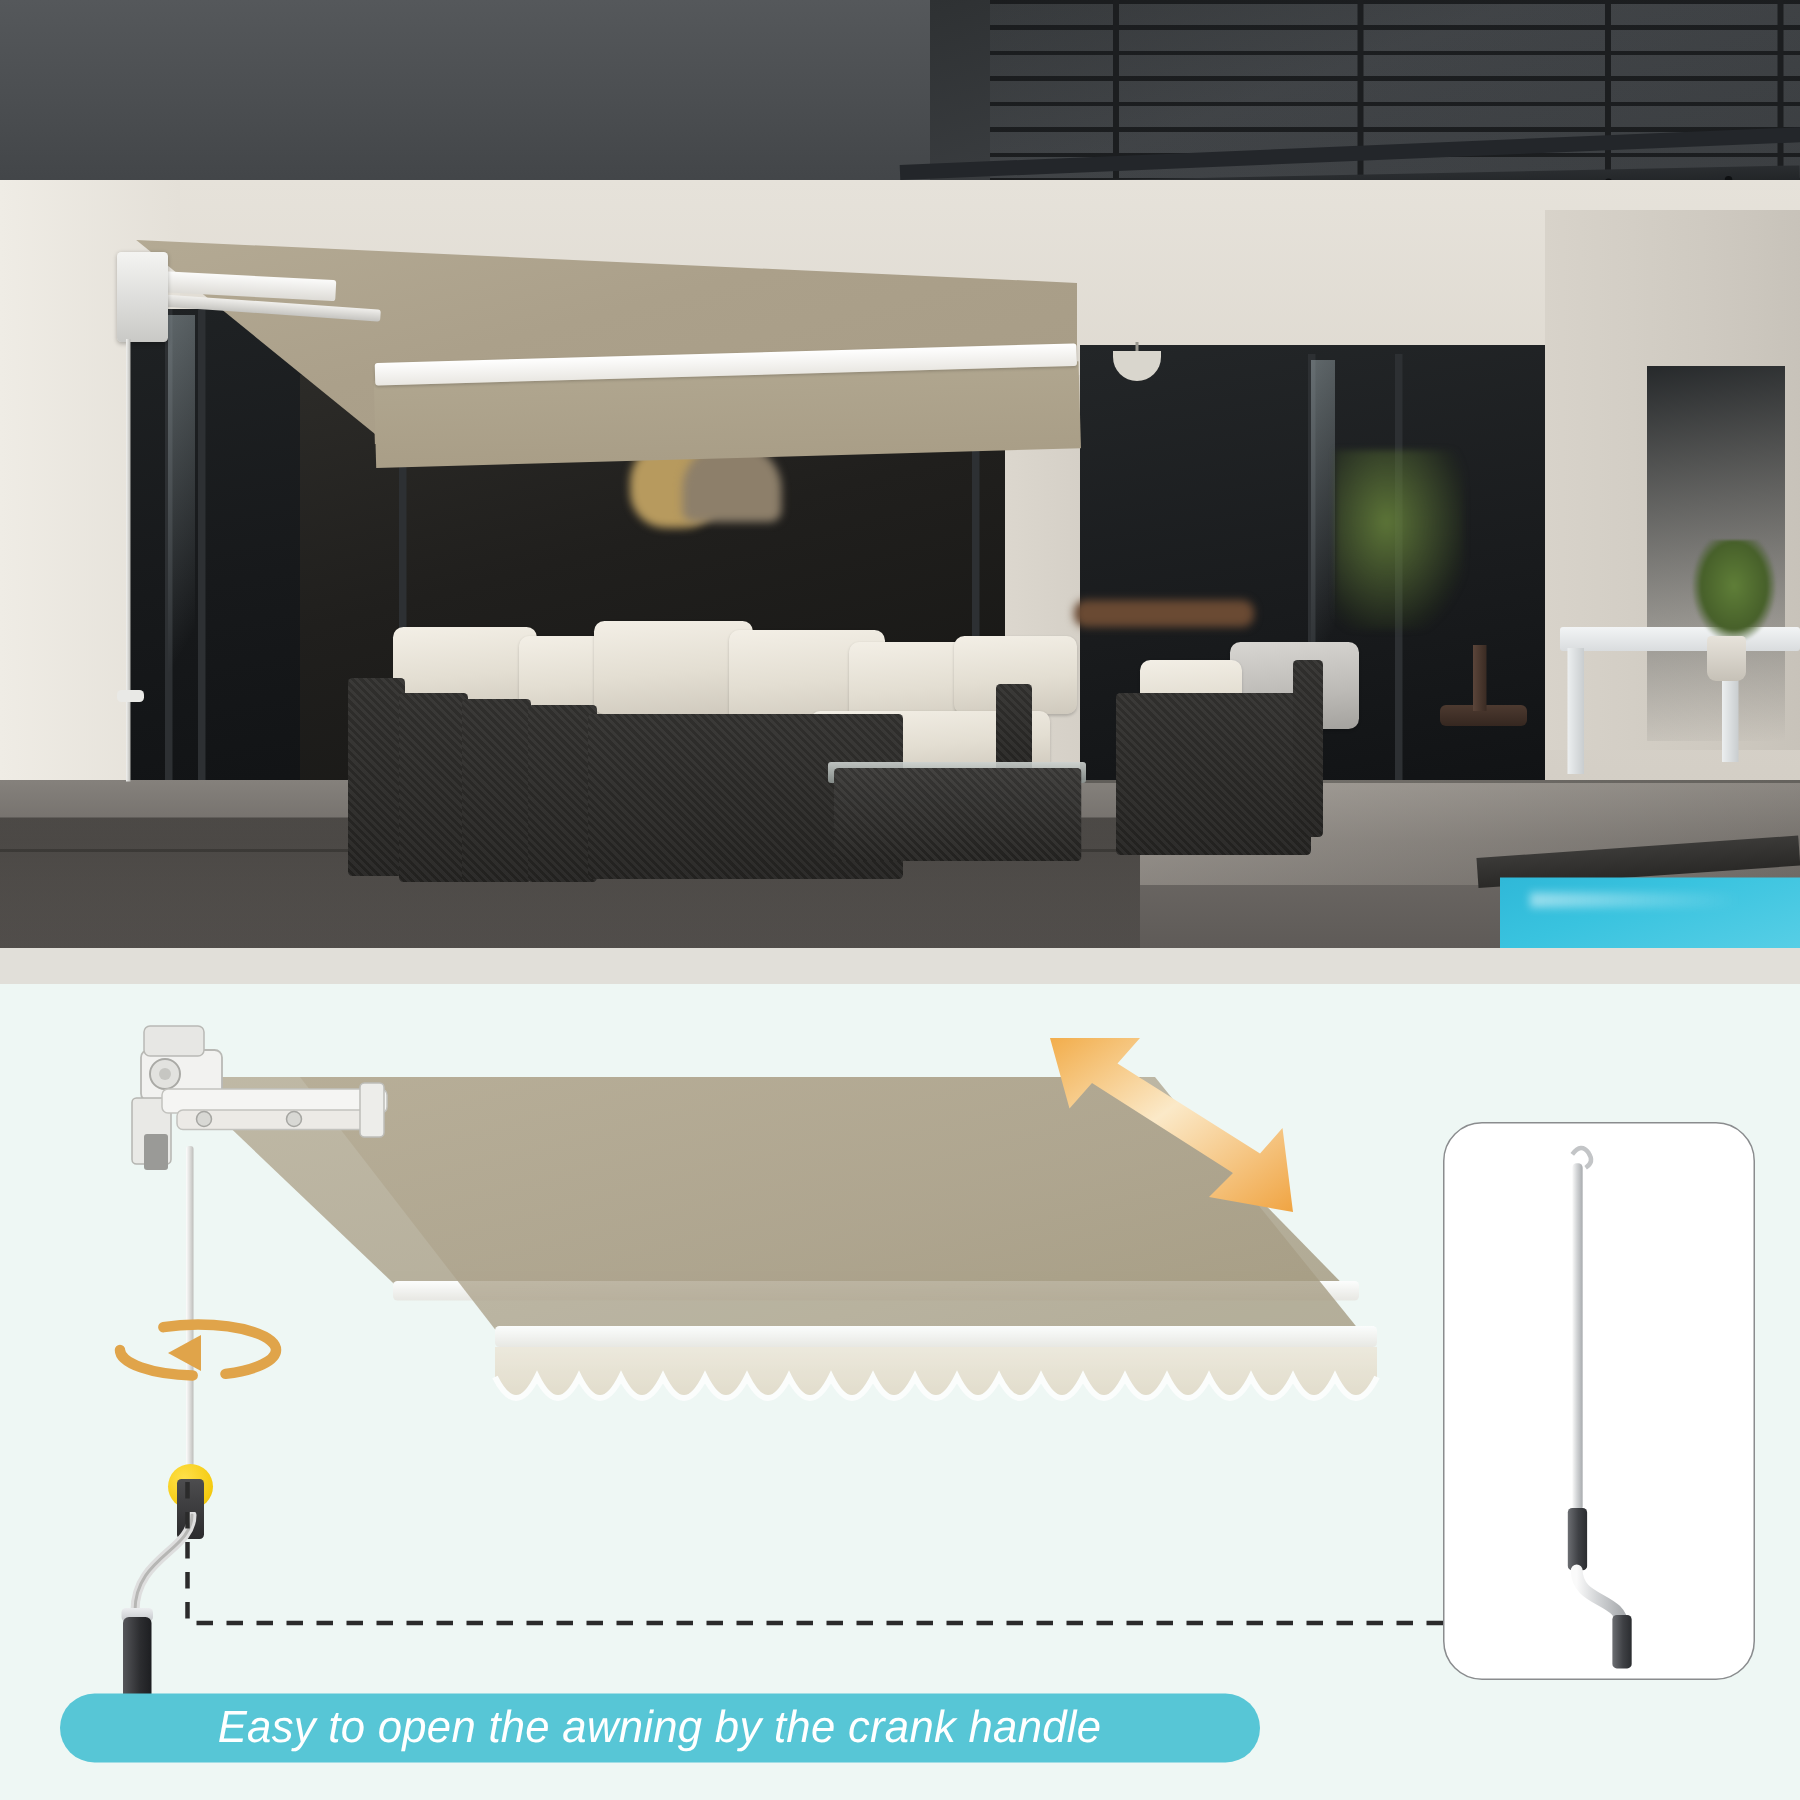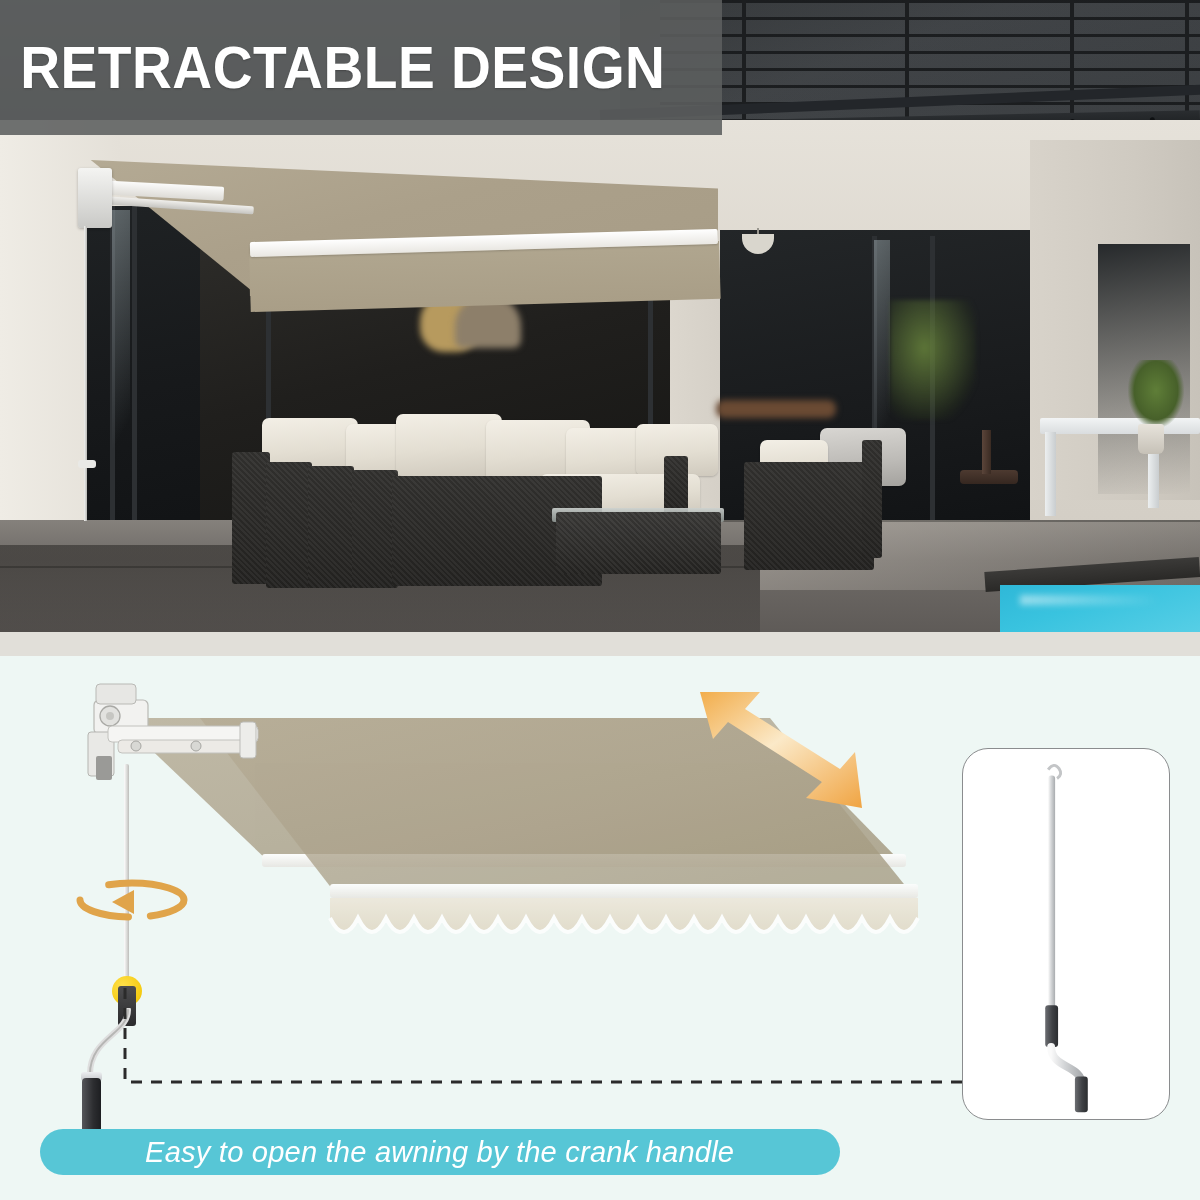--- a/index.html
+++ b/index.html
@@ -420,23 +420,20 @@
 
     <div class="awn-valance"></div>
     <div class="awn-frontbar"></div>
     <div class="awn-roller"></div>
     <div class="awn-arm"></div>
     <div class="awn-bracket"></div>
     <div class="awn-rod"></div>
     <div class="awn-rodhandle"></div>
   </div>
 
-  <div id="headline-banner">
-    <div id="headline-text">RETRACTABLE DESIGN</div>
-  </div>
 </div>
 
 <div id="divider-strip"></div>
 
 <div id="diagram-panel">
 
   <svg id="awning-diagram" viewBox="0 0 1000 330" preserveAspectRatio="none">
     <defs>
       <linearGradient id="gTop" x1="0" y1="0" x2="1" y2="1">
         <stop offset="0%" stop-color="#b5ab94"></stop>

